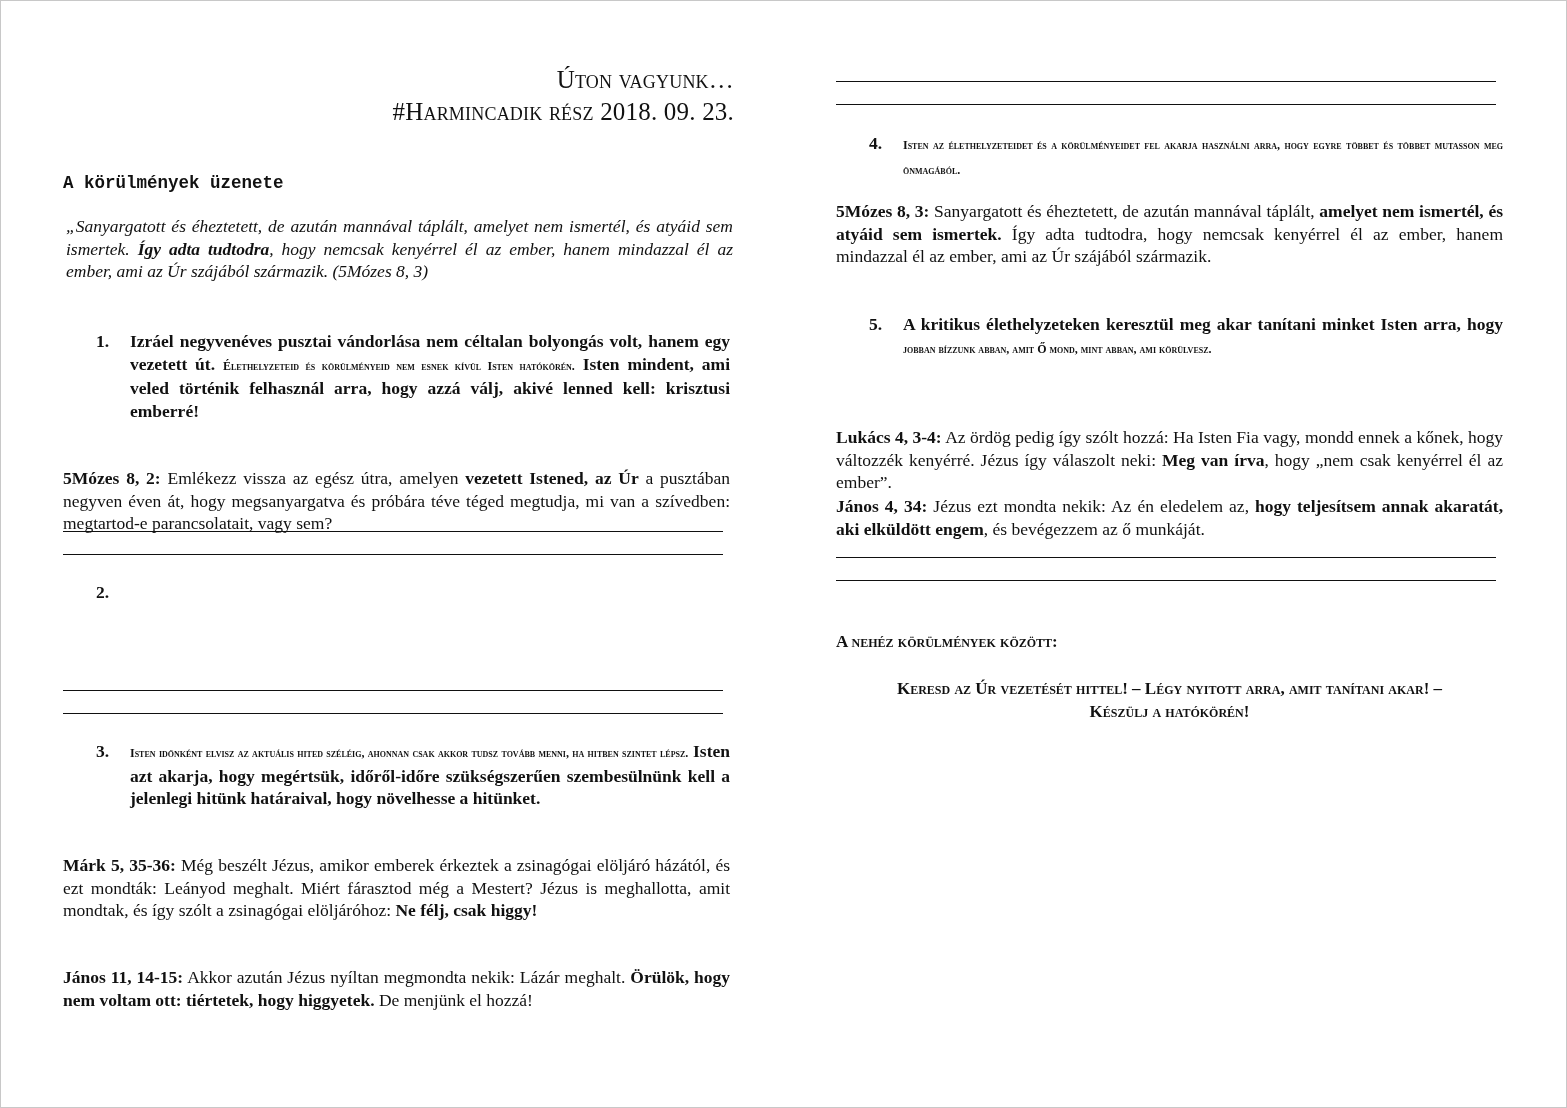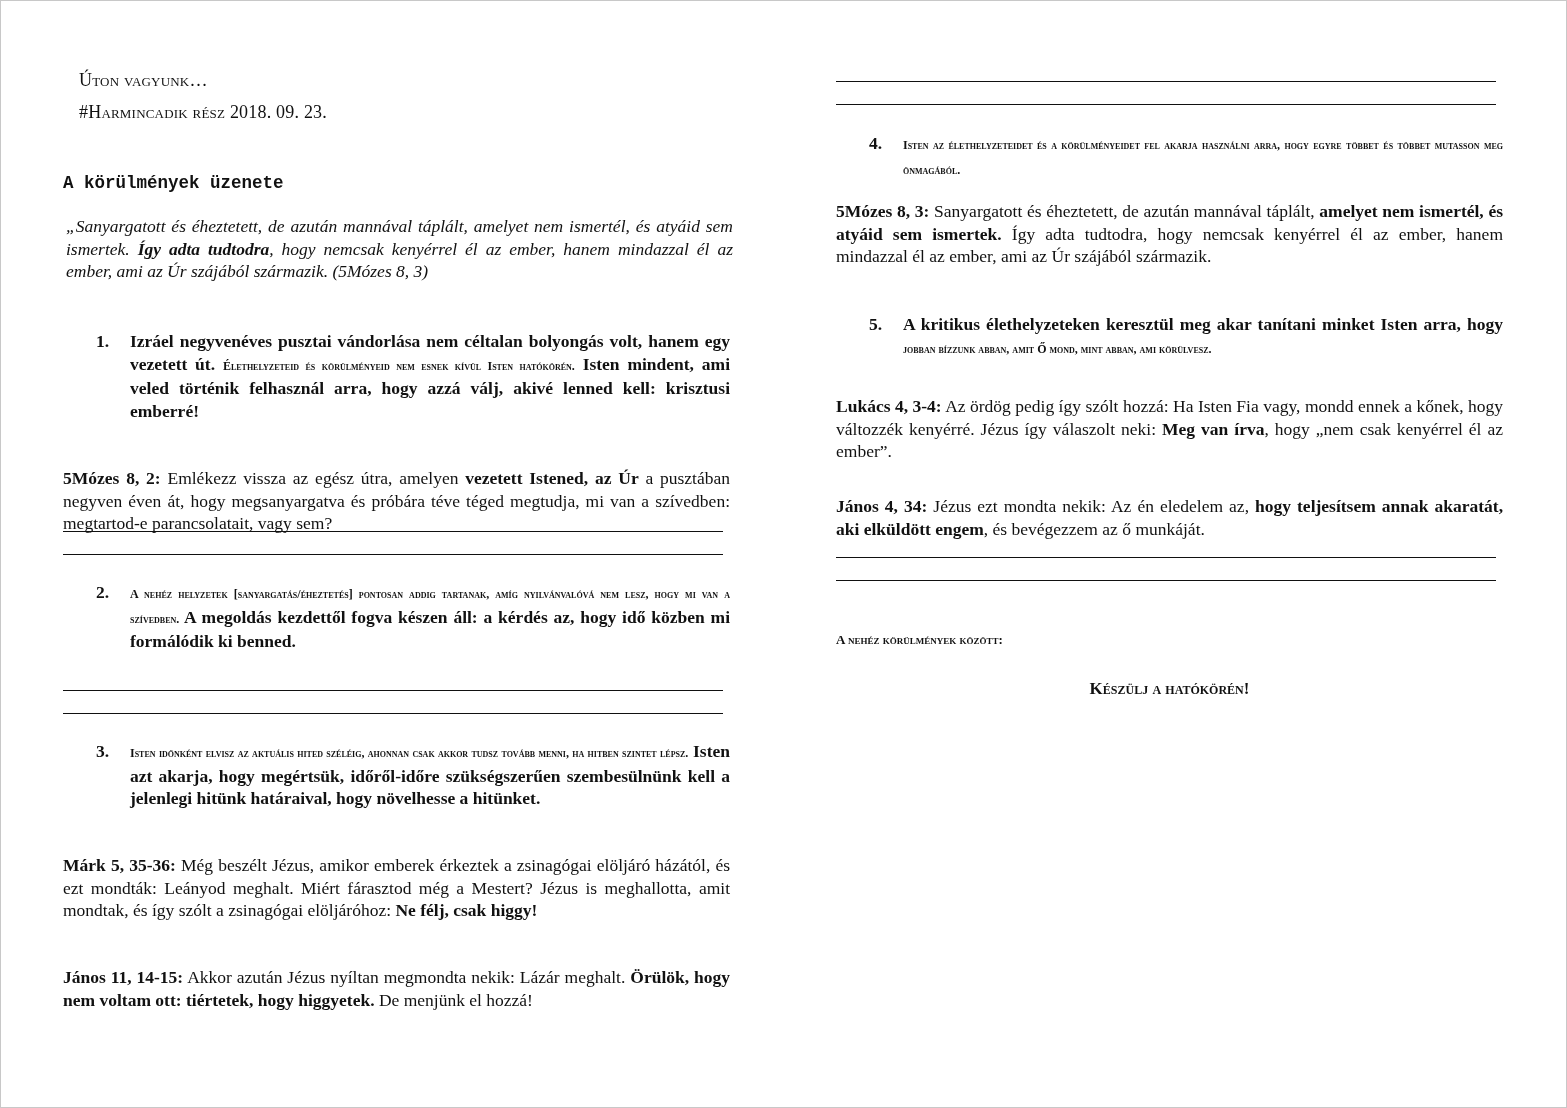--- a/index.html
+++ b/index.html
@@ -9,22 +9,22 @@
     color: #111111;
   }
   .frame {
     position: absolute; left: 0; top: 0; width: 1565px; height: 1106px;
     border: 1px solid #c8c8c8;
   }
   .col { position: absolute; top: 0; }
   .col-left { left: 63px; width: 667px; }
   .col-right { left: 836px; width: 667px; }
   .title-block {
-    position: absolute; top: 64px; left: 16px; width: 667px; text-align: left;
-    font-size: 18px; line-height: 32px; font-variant: small-caps; letter-spacing: 0.2px;
+    position: absolute; top: 64px; left: 4px; width: 667px; text-align: right;
+    font-size: 25px; line-height: 32px; font-variant: small-caps; letter-spacing: 0.2px;
   }
   .section-heading {
     position: absolute; top: 173px; left: 0; font-weight: bold; font-size: 17.5px; font-family: Liberation Mono, monospace;
   }
   .motto {
     position: absolute; top: 215px; left: 3px; width: 667px; font-style: italic;
     font-size: 17.5px; line-height: 22.5px; text-align: justify;
   }
   .point {
     position: absolute; left: 0; width: 667px; font-size: 17.5px; line-height: 22.7px;
@@ -37,21 +37,21 @@
     position: absolute; left: 0; width: 667px; font-size: 17.5px; line-height: 22.7px;
     text-align: justify;
   }
   .verse b { font-weight: bold; }
   .rule {
     position: absolute; left: 0; width: 660px; height: 0;
     border-top: 1.5px solid #111111;
   }
   .closing-heading {
     position: absolute; top: 632px; left: 0; font-weight: bold; font-variant: small-caps;
-    font-size: 13px;
+    font-size: 17px;
   }
   .closing {
     position: absolute; top: 678px; left: 0; width: 667px; text-align: center;
     font-weight: bold; font-variant: small-caps; font-size: 17px; line-height: 22.5px;
   }
 </style>
 </head>
 <body>
 
 <div class="frame"></div>
@@ -70,21 +70,20 @@
     <span class="num">1.</span>
     <span class="txt"><span>Izráel negyvenéves pusztai vándorlása nem céltalan bolyongás volt, hanem egy vezetett út. </span><span class="sc">Élethelyzeteid és körülményeid nem esnek kívül Isten hatókörén.</span><span> Isten mindent, ami veled történik felhasznál arra, hogy azzá válj, akivé lenned kell: krisztusi emberré!</span></span>
   </div>
 
   <div class="verse" style="top:467px"><b>5Mózes 8, 2:</b><span> Emlékezz vissza az egész útra, amelyen </span><b>vezetett Istened, az Úr</b><span> a pusztában negyven éven át, hogy megsanyargatva és próbára téve téged megtudja, mi van a szívedben: megtartod-e parancsolatait, vagy sem?</span></div>
   <div class="rule" style="top:531px"></div>
   <div class="rule" style="top:554px"></div>
 
   <div class="point" style="top:581px">
     <span class="num">2.</span>
-    <span class="txt"><span class="sc">A nehéz helyzetek [sanyargatás/éheztetés] pontosan addig tartanak, amíg nyilvánvalóvá nem lesz, hogy mi van a szívedben.</span><span> A megoldás kezdettől fogva készen áll: a kérdés az, hogy idő közben mi formálódik ki benned.</span></span>
   </div>
   <div class="rule" style="top:690px"></div>
   <div class="rule" style="top:713px"></div>
 
   <div class="point" style="top:740px">
     <span class="num">3.</span>
     <span class="txt"><span class="sc">Isten időnként elvisz az aktuális hited széléig, ahonnan csak akkor tudsz tovább menni, ha hitben szintet lépsz.</span><span> Isten azt akarja, hogy megértsük, időről-időre szükségszerűen szembesülnünk kell a jelenlegi hitünk határaival, hogy növelhesse a hitünket.</span></span>
   </div>
 
   <div class="verse" style="top:854px"><b>Márk 5, 35-36:</b><span> Még beszélt Jézus, amikor emberek érkeztek a zsinagógai elöljáró házától, és ezt mondták: Leányod meghalt. Miért fárasztod még a Mestert? Jézus is meghallotta, amit mondtak, és így szólt a zsinagógai elöljáróhoz: </span><b>Ne félj, csak higgy!</b></div>
@@ -100,22 +99,23 @@
     <span class="txt"><span class="sc">Isten az élethelyzeteidet és a körülményeidet fel akarja használni arra, hogy egyre többet és többet mutasson meg önmagából.</span></span>
   </div>
 
   <div class="verse" style="top:200px"><b>5Mózes 8, 3:</b><span> Sanyargatott és éheztetett, de azután mannával táplált, </span><b>amelyet nem ismertél, és atyáid sem ismertek.</b><span> Így adta tudtodra, hogy nemcsak kenyérrel él az ember, hanem mindazzal él az ember, ami az Úr szájából származik.</span></div>
 
   <div class="point" style="top:313px">
     <span class="num">5.</span>
     <span class="txt"><span>A kritikus élethelyzeteken keresztül meg akar tanítani minket Isten arra, hogy </span><span class="sc">jobban bízzunk abban, amit Ő mond, mint abban, ami körülvesz.</span></span>
   </div>
 
-  <div class="verse" style="top:395px"><b>Lukács 4, 3-4:</b><span> Az ördög pedig így szólt hozzá: Ha Isten Fia vagy, mondd ennek a kőnek, hogy változzék kenyérré. Jézus így válaszolt neki: </span><b>Meg van írva</b><span>, hogy „nem csak kenyérrel él az ember”.</span></div>
+  <div class="verse" style="top:426px"><b>Lukács 4, 3-4:</b><span> Az ördög pedig így szólt hozzá: Ha Isten Fia vagy, mondd ennek a kőnek, hogy változzék kenyérré. Jézus így válaszolt neki: </span><b>Meg van írva</b><span>, hogy „nem csak kenyérrel él az ember”.</span></div>
   <div class="verse" style="top:495px"><b>János 4, 34:</b><span> Jézus ezt mondta nekik: Az én eledelem az, </span><b>hogy teljesítsem annak akaratát, aki elküldött engem</b><span>, és bevégezzem az ő munkáját.</span></div>
   <div class="rule" style="top:557px"></div>
   <div class="rule" style="top:580px"></div>
 
   <div class="closing-heading">A nehéz körülmények között:</div>
   <div class="closing">
+    <div>Keresd az Úr vezetését hittel! – Légy nyitott arra, amit tanítani akar! –</div>
     <div>Készülj a hatókörén!</div>
   </div>
 </div>
 
 </body></html>

